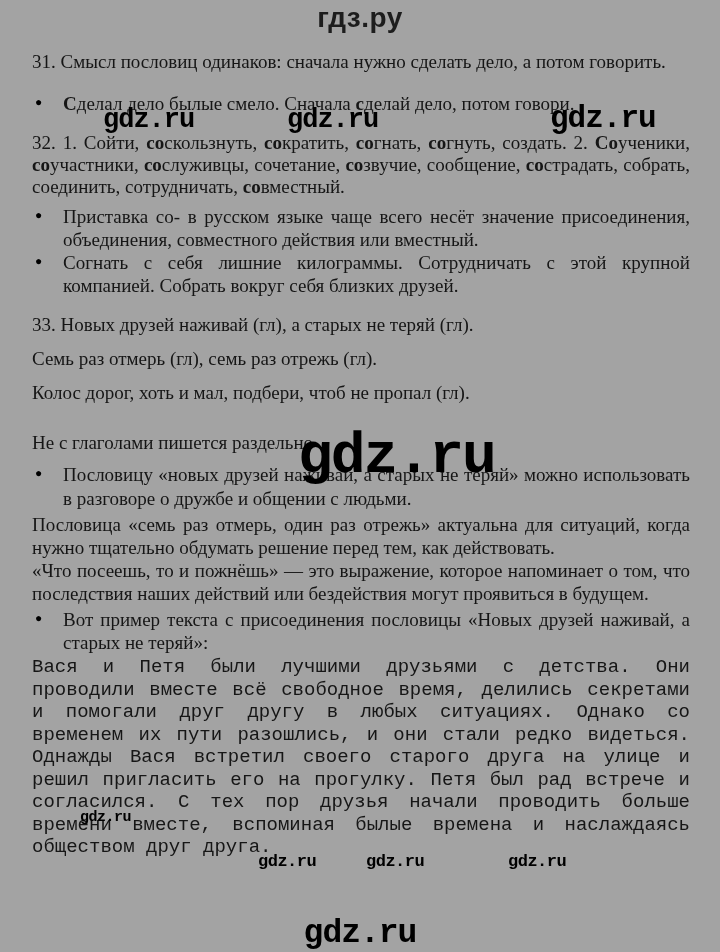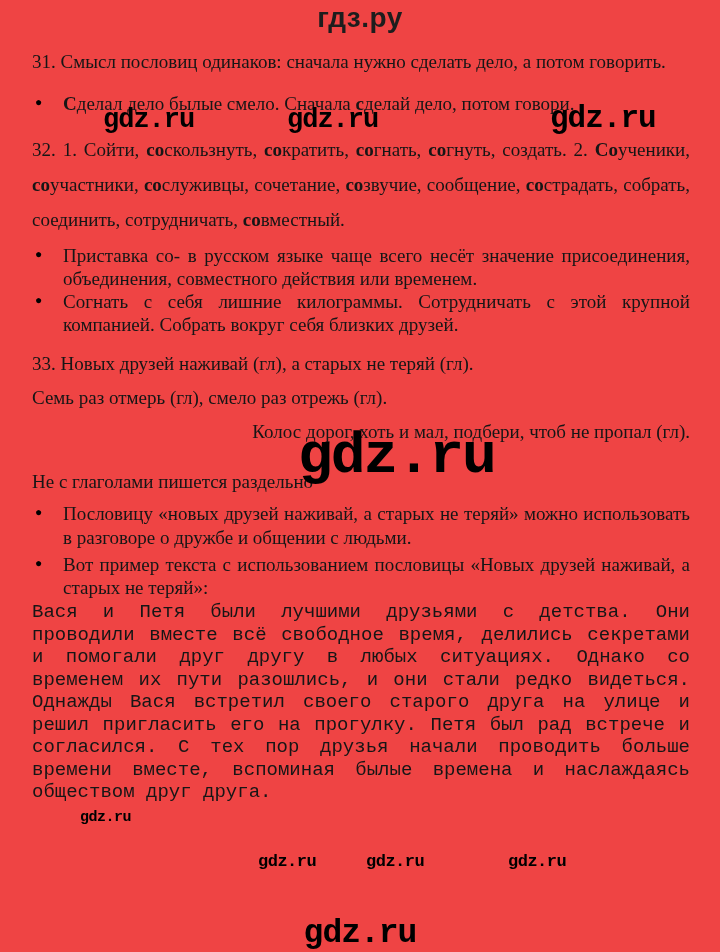--- a/index.html
+++ b/index.html
@@ -1,19 +1,19 @@
 <!DOCTYPE html>
 <html lang="ru"><head>
 <meta charset="utf-8">
 <style>
   html,body{margin:0;padding:0;background:#fff;}
   .page{
     position:relative;
     width:720px;height:952px;
-    background:#ef4444;
+    background:#a3a3a3;
     overflow:hidden;
     font-family:"Liberation Serif",serif;
     color:#161616;
   }
   .logo{
     text-align:center;
     padding-top:3px;
     font-family:"Liberation Sans",sans-serif;
     font-weight:700;
     font-size:28px;
@@ -23,41 +23,41 @@
   }
   .content{margin:0 30px 0 32px;}
   .p{
     font-size:19px;
     line-height:25px;
     margin:0;
     text-align:justify;
     text-align-last:left;
   }
   .p31{margin-top:16px;text-align:right;}
-  .p32{margin-top:16px;line-height:35px;}
+  .p32{margin-top:16px;line-height:22px;}
   .b-list{list-style:none;margin:0;padding:0;}
   .b-item{
     position:relative;
     padding-left:31px;
     font-size:19px;
     line-height:23px;
     text-align:justify;
     text-align-last:left;
   }
   .b-dot{
     position:absolute;left:3px;top:4px;
     font-size:12px;line-height:12px;color:#000;
   }
   .list-1{margin-top:17px;}
   .list-1 .b-item{line-height:25px;text-align:left;}
   .list-1 .b-dot{top:5px;}
   .list-so{margin-top:7px;}
   .p33-group{margin-top:15px;}
   .p33-line{margin:0 0 9px 0;font-size:19px;line-height:25px;text-align:left;}
-  .p33-line:last-child{margin-bottom:0;text-align:right;}
+  .p33-line:last-child{margin-bottom:0;}
   .note{margin-top:25px;text-align:right;}
   .list-4{margin-top:8px;}
   .list-4 .b-item{line-height:24px;}
   .explain{margin-top:2px;}
   .explain .p{line-height:23px;}
   .list-5{margin-top:3px;}
   .story{margin-top:2px;line-height:22.5px;font-family:Liberation Mono, monospace;}
   b{font-weight:700;}
   .wm{
     position:absolute;
@@ -94,50 +94,52 @@
         <span class="b-dot">●</span>
         <span><b>С</b><span>делал дело былые смело. Сначала </span><b>с</b><span>делай дело, потом говори.</span></span>
       </li>
     </ul>
 
     <p class="p p32"><span>32. 1. Сойти, </span><b>со</b><span>скользнуть, </span><b>со</b><span>кратить, </span><b>со</b><span>гнать, </span><b>со</b><span>гнуть, создать. 2. </span><b>Со</b><span>ученики, </span><b>со</b><span>участники, </span><b>со</b><span>служивцы, сочетание, </span><b>со</b><span>звучие, сообщение, </span><b>со</b><span>страдать, собрать, соединить, сотрудничать, </span><b>со</b><span>вместный.</span></p>
 
     <ul class="b-list list-so">
       <li class="b-item">
         <span class="b-dot">●</span>
-        <span>Приставка со- в русском языке чаще всего несёт значение присоединения, объединения, совместного действия или временем.</span>
+        <span>Приставка со- в русском языке чаще всего несёт значение присоединения, объединения, совместного действия или вместный.</span>
       </li>
       <li class="b-item">
         <span class="b-dot">●</span>
         <span>Согнать с себя лишние килограммы. Сотрудничать с этой крупной компанией. Собрать вокруг себя близких друзей.</span>
       </li>
     </ul>
 
     <div class="p33-group">
       <p class="p33-line">33. Новых друзей наживай (гл), а старых не теряй (гл).</p>
-      <p class="p33-line">Семь раз отмерь (гл), смело раз отрежь (гл).</p>
+      <p class="p33-line">Семь раз отмерь (гл), семь раз отрежь (гл).</p>
       <p class="p33-line">Колос дорог, хоть и мал, подбери, чтоб не пропал (гл).</p>
     </div>
 
     <p class="p note">Не с глаголами пишется раздельно</p>
 
     <ul class="b-list list-4">
       <li class="b-item">
         <span class="b-dot">●</span>
         <span>Пословицу «новых друзей наживай, а старых не теряй» можно использовать в разговоре о дружбе и общении с людьми.</span>
       </li>
     </ul>
 
     <div class="explain">
+      <p class="p">Пословица «семь раз отмерь, один раз отрежь» актуальна для ситуаций, когда нужно тщательно обдумать решение перед тем, как действовать.</p>
+      <p class="p">«Что посеешь, то и пожнёшь» — это выражение, которое напоминает о том, что последствия наших действий или бездействия могут проявиться в будущем.</p>
     </div>
 
     <ul class="b-list list-5">
       <li class="b-item">
         <span class="b-dot">●</span>
-        <span>Вот пример текста с использованием пословицы «Новых друзей наживай, а старых не теряй»:</span>
+        <span>Вот пример текста с присоединения пословицы «Новых друзей наживай, а старых не теряй»:</span>
       </li>
     </ul>
 
     <p class="p story">Вася и Петя были лучшими друзьями с детства. Они проводили вместе всё свободное время, делились секретами и помогали друг другу в любых ситуациях. Однако со временем их пути разошлись, и они стали редко видеться. Однажды Вася встретил своего старого друга на улице и решил пригласить его на прогулку. Петя был рад встрече и согласился. С тех пор друзья начали проводить больше времени вместе, вспоминая былые времена и наслаждаясь обществом друг друга.</p>
 
   </div>
 
   <span class="wm wm-r1a">gdz.ru</span>
   <span class="wm wm-r1b">gdz.ru</span>
   <span class="wm wm-r1c">gdz.ru</span>

